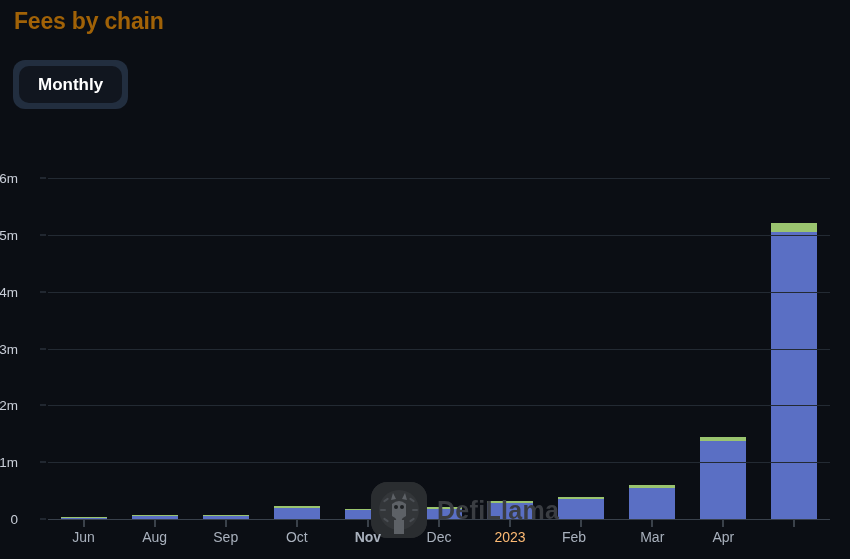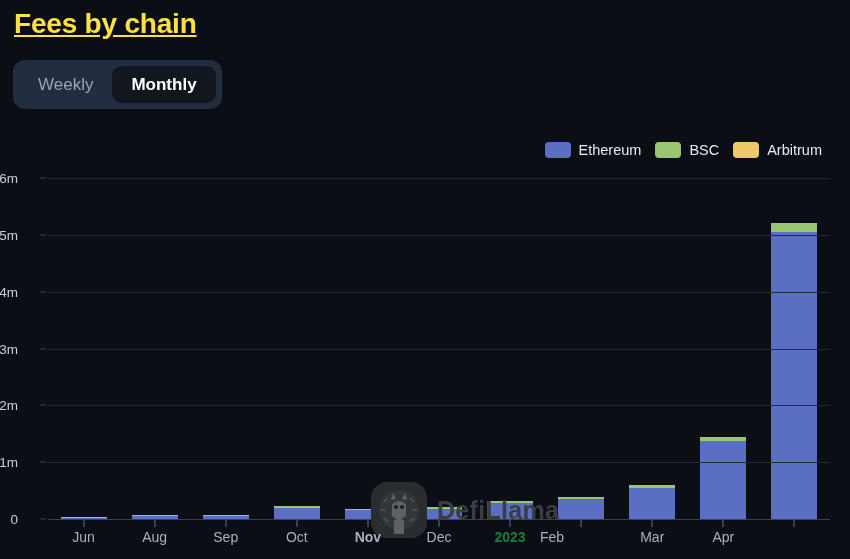--- a/index.html
+++ b/index.html
@@ -7,23 +7,22 @@
     width:850px; height:559px;
     background:#0b0e14;
     font-family:"Liberation Sans", sans-serif;
     overflow:hidden;
   }
   .page { position:relative; width:850px; height:559px; background:#0b0e14; }
 
   
   .title {
     position:absolute; left:14px; top:8px;
-    font-size:28px; font-weight:bold; color:#fde047;
+    font-size:23px; font-weight:bold; color:#a16207;
     letter-spacing:-0.2px;
-    text-decoration:underline;
   }
 
   
   .tabbar {
     position:absolute; left:13px; top:60px;
     height:49px; background:#222e3f;
     border-radius:12px;
     display:flex; align-items:center; padding:6px;
   }
   .tab {
@@ -72,21 +71,21 @@
 
   .xtick-mark {
     position:absolute; top:0; width:1px; height:7px;
     background:#6b7480; transform:translateX(-50%);
   }
   .xlabel {
     position:absolute; top:10px;
     font-size:14px; color:#a9b1bd;
     transform:translateX(-50%); white-space:nowrap;
   }
-  .xlabel.year { color:#15803d; font-weight:bold; }
+  .xlabel.year { color:#fdba74; font-weight:normal; }
 
   
   .watermark {
     position:absolute; left:371px; top:314px;
     display:flex; align-items:center; gap:10px;
     opacity:1; pointer-events:none;
   }
   .wm-logo {
     width:56px; height:56px; border-radius:16px;
     background:#2a2d30; position:relative; overflow:hidden;
@@ -94,38 +93,23 @@
   .wm-text { font-size:25px; font-weight:bold; color:#3a3d42; letter-spacing:0.3px; }
 </style>
 </head>
 <body>
 
 <div class="page">
 
   <div class="title">Fees by chain</div>
 
   <div class="tabbar" id="tabbar">
-      <div class="tab">Weekly</div>
       <div class="tab active">Monthly</div>
     </div>
 
-  <div class="legend" id="legend">
-      <div class="legend-item">
-        <span class="legend-swatch" style="background: rgb(90, 111, 196);"></span>
-        <span class="legend-label">Ethereum</span>
-      </div>
-      <div class="legend-item">
-        <span class="legend-swatch" style="background: rgb(154, 196, 111);"></span>
-        <span class="legend-label">BSC</span>
-      </div>
-      <div class="legend-item">
-        <span class="legend-swatch" style="background: rgb(238, 201, 106);"></span>
-        <span class="legend-label">Arbitrum</span>
-      </div>
-    </div>
 
   <div class="chart">
     <div class="plot" id="plot">
       <div class="bars" id="bars">
           <div class="barcol" style="left: 12.5455px; width: 46px;">
             <span class="seg" style="height: 1px; background: rgb(154, 196, 111);"></span>
             <span class="seg" style="height: 1px; background: rgb(90, 111, 196);"></span>
           </div>
           <div class="barcol" style="left: 83.6364px; width: 46px;">
             <span class="seg" style="height: 1px; background: rgb(154, 196, 111);"></span>
@@ -223,21 +207,21 @@
       <div class="xlabel" style="left: 225.727px; top: 361px;">Sep</div>
       <div class="xtick-mark" style="left: 296.818px; top: 352px;"></div>
       <div class="xlabel" style="left: 296.818px; top: 361px;">Oct</div>
       <div class="xtick-mark" style="left: 367.909px; top: 352px;"></div>
       <div class="xlabel" style="left: 367.909px; top: 361px; font-weight: bold;">Nov</div>
       <div class="xtick-mark" style="left: 439px; top: 352px;"></div>
       <div class="xlabel" style="left: 439px; top: 361px;">Dec</div>
       <div class="xtick-mark" style="left: 510.091px; top: 352px;"></div>
       <div class="xlabel year" style="left: 510.091px; top: 361px;">2023</div>
       <div class="xtick-mark" style="left: 581.182px; top: 352px;"></div>
-      <div class="xlabel" style="left: 552px; top: 361px;">Feb</div>
+      <div class="xlabel" style="left: 574px; top: 361px;">Feb</div>
       <div class="xtick-mark" style="left: 652.273px; top: 352px;"></div>
       <div class="xlabel" style="left: 652.273px; top: 361px;">Mar</div>
       <div class="xtick-mark" style="left: 723.364px; top: 352px;"></div>
       <div class="xlabel" style="left: 723.364px; top: 361px;">Apr</div>
       <div class="xtick-mark" style="left: 794.455px; top: 352px;"></div>
       <div class="xlabel" style="left: 831px; top: 361px; margin-top: 44px;">May</div>
     </div>
 
 </div>
 

